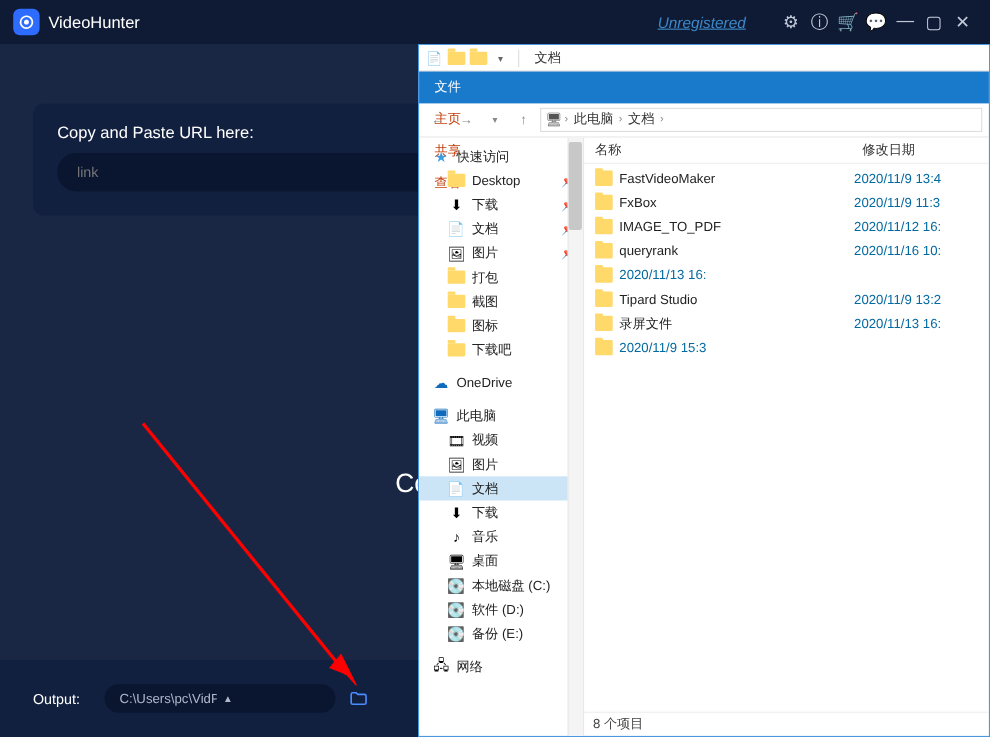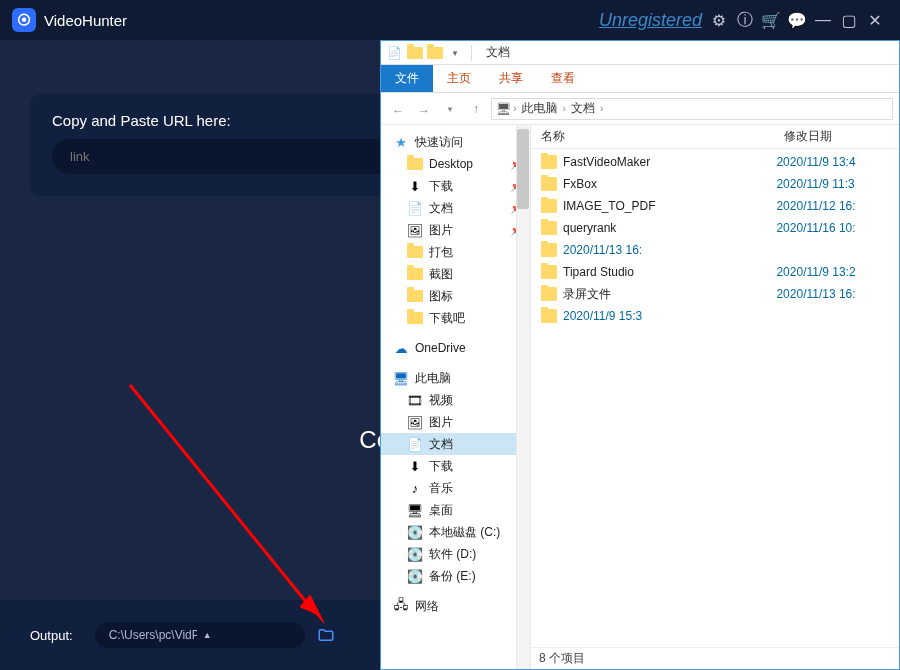--- a/index.html
+++ b/index.html
@@ -4,21 +4,21 @@
 <style>
 * { margin: 0; padding: 0; box-sizing: border-box; font-family: "Segoe UI", "Microsoft YaHei", sans-serif; }
 body { width: 900px; height: 670px; overflow: hidden; position: relative; background: #1a2744; }
 
 
 .vh-titlebar { height: 40px; background: #0f1b35; display: flex; align-items: center; padding: 0 12px; color: #fff; }
 .vh-logo { width: 24px; height: 24px; background: #2d6cff; border-radius: 6px; display: flex; align-items: center; justify-content: center; margin-right: 8px; }
 .vh-logo-inner { color: #fff; font-size: 14px; font-weight: bold; }
 .vh-title { font-size: 15px; font-weight: 500; }
 .vh-title-spacer { flex: 1; }
-.vh-unreg { color: #3d88c9; text-decoration: underline; font-style: italic; font-size: 18px; margin-right: 4px; cursor: pointer; }
+.vh-unreg { color: #3d88c9; text-decoration: underline; font-style: italic; font-size: 14px; margin-right: 28px; cursor: pointer; }
 .vh-tb-icon { width: 26px; height: 26px; display: flex; align-items: center; justify-content: center; color: #c0c8d8; cursor: pointer; }
 .vh-tabbar { height: 38px; display: flex; justify-content: center; align-items: center; background: #1a2744; }
 .vh-tab { background: #0c1730; color: #fff; font-size: 13px; padding: 7px 30px; border-radius: 16px; cursor: pointer; }
 
 .vh-urlbox { margin: 16px 30px 0 30px; background: #122040; border-radius: 10px; padding: 18px 22px 22px 22px; }
 .vh-url-label { color: #fff; font-size: 15px; margin-bottom: 10px; }
 .vh-url-input { width: 100%; background: #0a1530; border: none; border-radius: 18px; padding: 10px 18px; color: #b0b8cc; font-size: 13px; outline: none; }
 
 .vh-center { display: flex; flex-direction: column; align-items: center; margin-top: 90px; }
 .vh-film-icon { width: 110px; height: 110px; margin-bottom: 30px; position: relative; }
@@ -38,21 +38,21 @@
 
 
 .watermark { position: absolute; bottom: 4px; right: 6px; color: rgba(255,255,255,0.25); font-size: 22px; font-family: Arial; pointer-events: none; }
 .watermark small { display:block; font-size:10px; text-align:right; }
 
 
 .explorer { position: absolute; top: 40px; left: 380px; width: 520px; height: 630px; background: #fff; border: 1px solid #4a99e0; display: flex; flex-direction: column; font-size: 12px; }
 .ex-qat { height: 24px; background: #fff; border-bottom: 1px solid #e0e0e0; display: flex; align-items: center; padding: 0 6px; gap: 4px; }
 .ex-qat-icon { width: 16px; height: 16px; display:flex; align-items:center; justify-content:center; }
 .ex-qat-title { font-size: 12px; color: #333; margin-left: 6px; }
-.ex-ribbon { height: 28px; display: flex; align-items: stretch; border-bottom: 1px solid #e0e0e0; }
+.ex-ribbon { height: 28px; display: flex; align-items: stretch; border-bottom: 1px solid #e0e0e0; flex-direction: column; }
 .ex-rtab { padding: 6px 14px; font-size: 12px; color: #c2410c; cursor: pointer; display:flex; align-items:center; }
 .ex-rtab.active { background: #1979ca; color: #fff; }
 .ex-addr { height: 32px; display: flex; align-items: center; padding: 0 6px; gap: 4px; border-bottom: 1px solid #e8e8e8; }
 .ex-nav-btn { width: 22px; height: 22px; display: flex; align-items: center; justify-content: center; color: #888; cursor: pointer; }
 .ex-crumbs { flex: 1; display: flex; align-items: center; border: 1px solid #ddd; height: 22px; padding: 0 4px; gap: 2px; background:#fff; }
 .ex-crumb { font-size: 12px; color: #333; padding: 0 3px; cursor: pointer; }
 .ex-crumb-sep { color: #888; font-size: 10px; }
 
 .ex-body { flex: 1; display: flex; overflow: hidden; }
 .ex-side { width: 150px; border-right: 1px solid #e8e8e8; overflow: hidden; padding-top: 6px; position: relative; }

